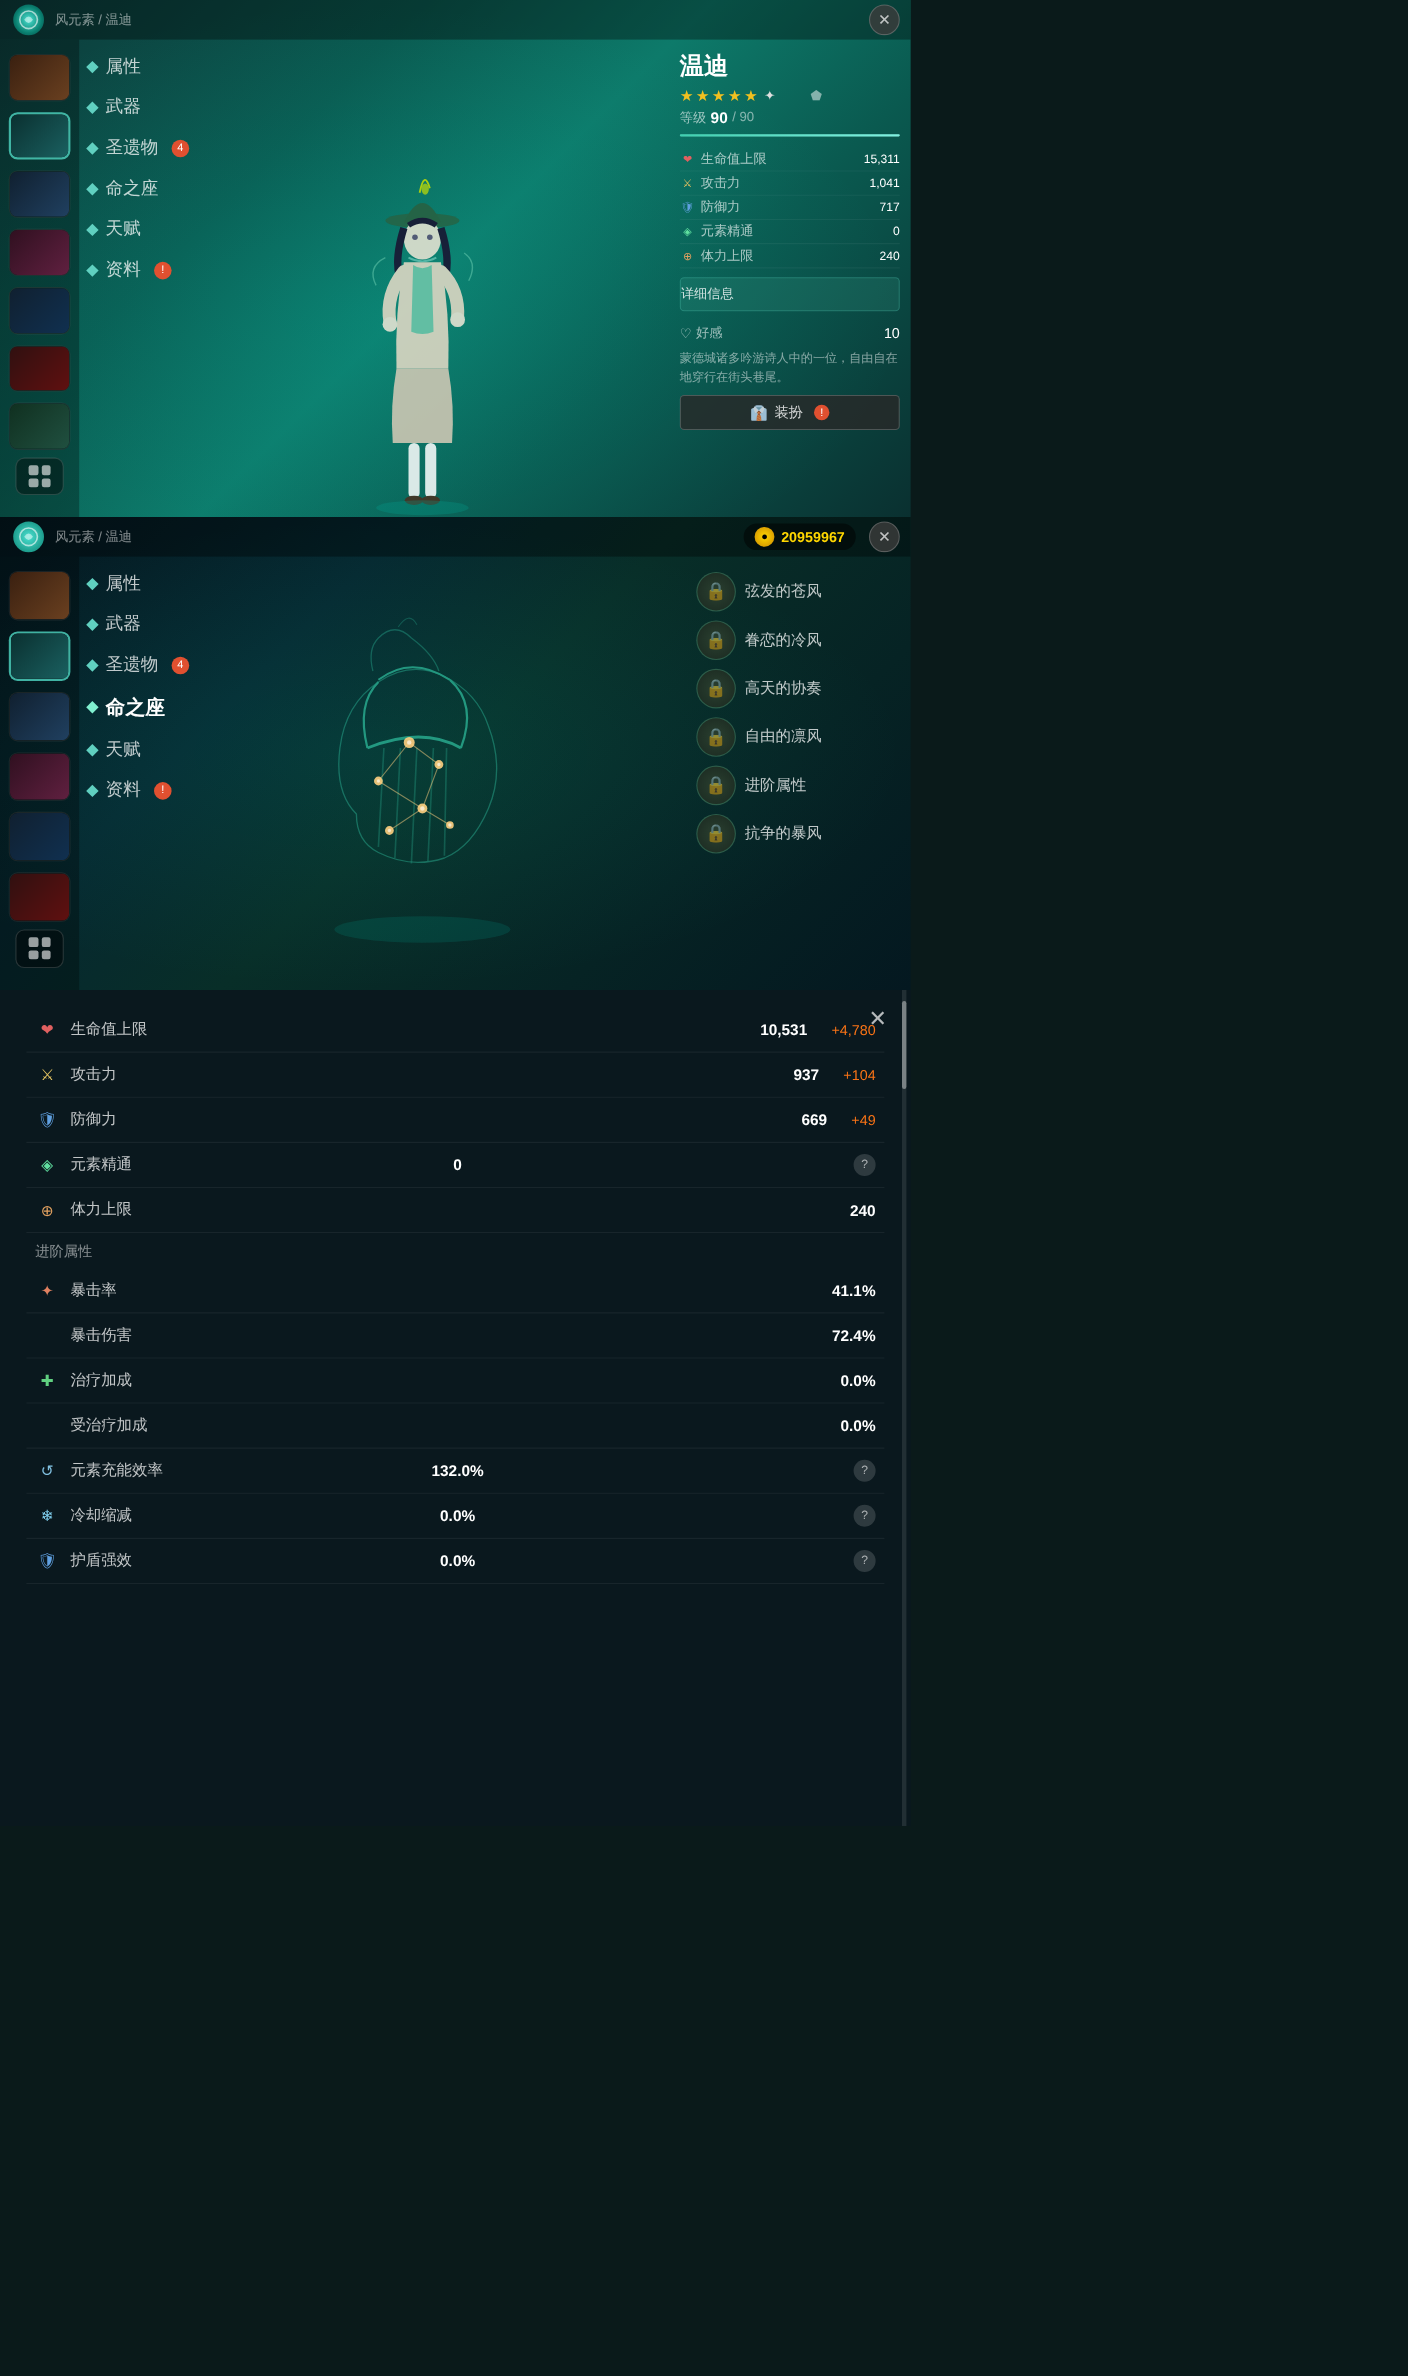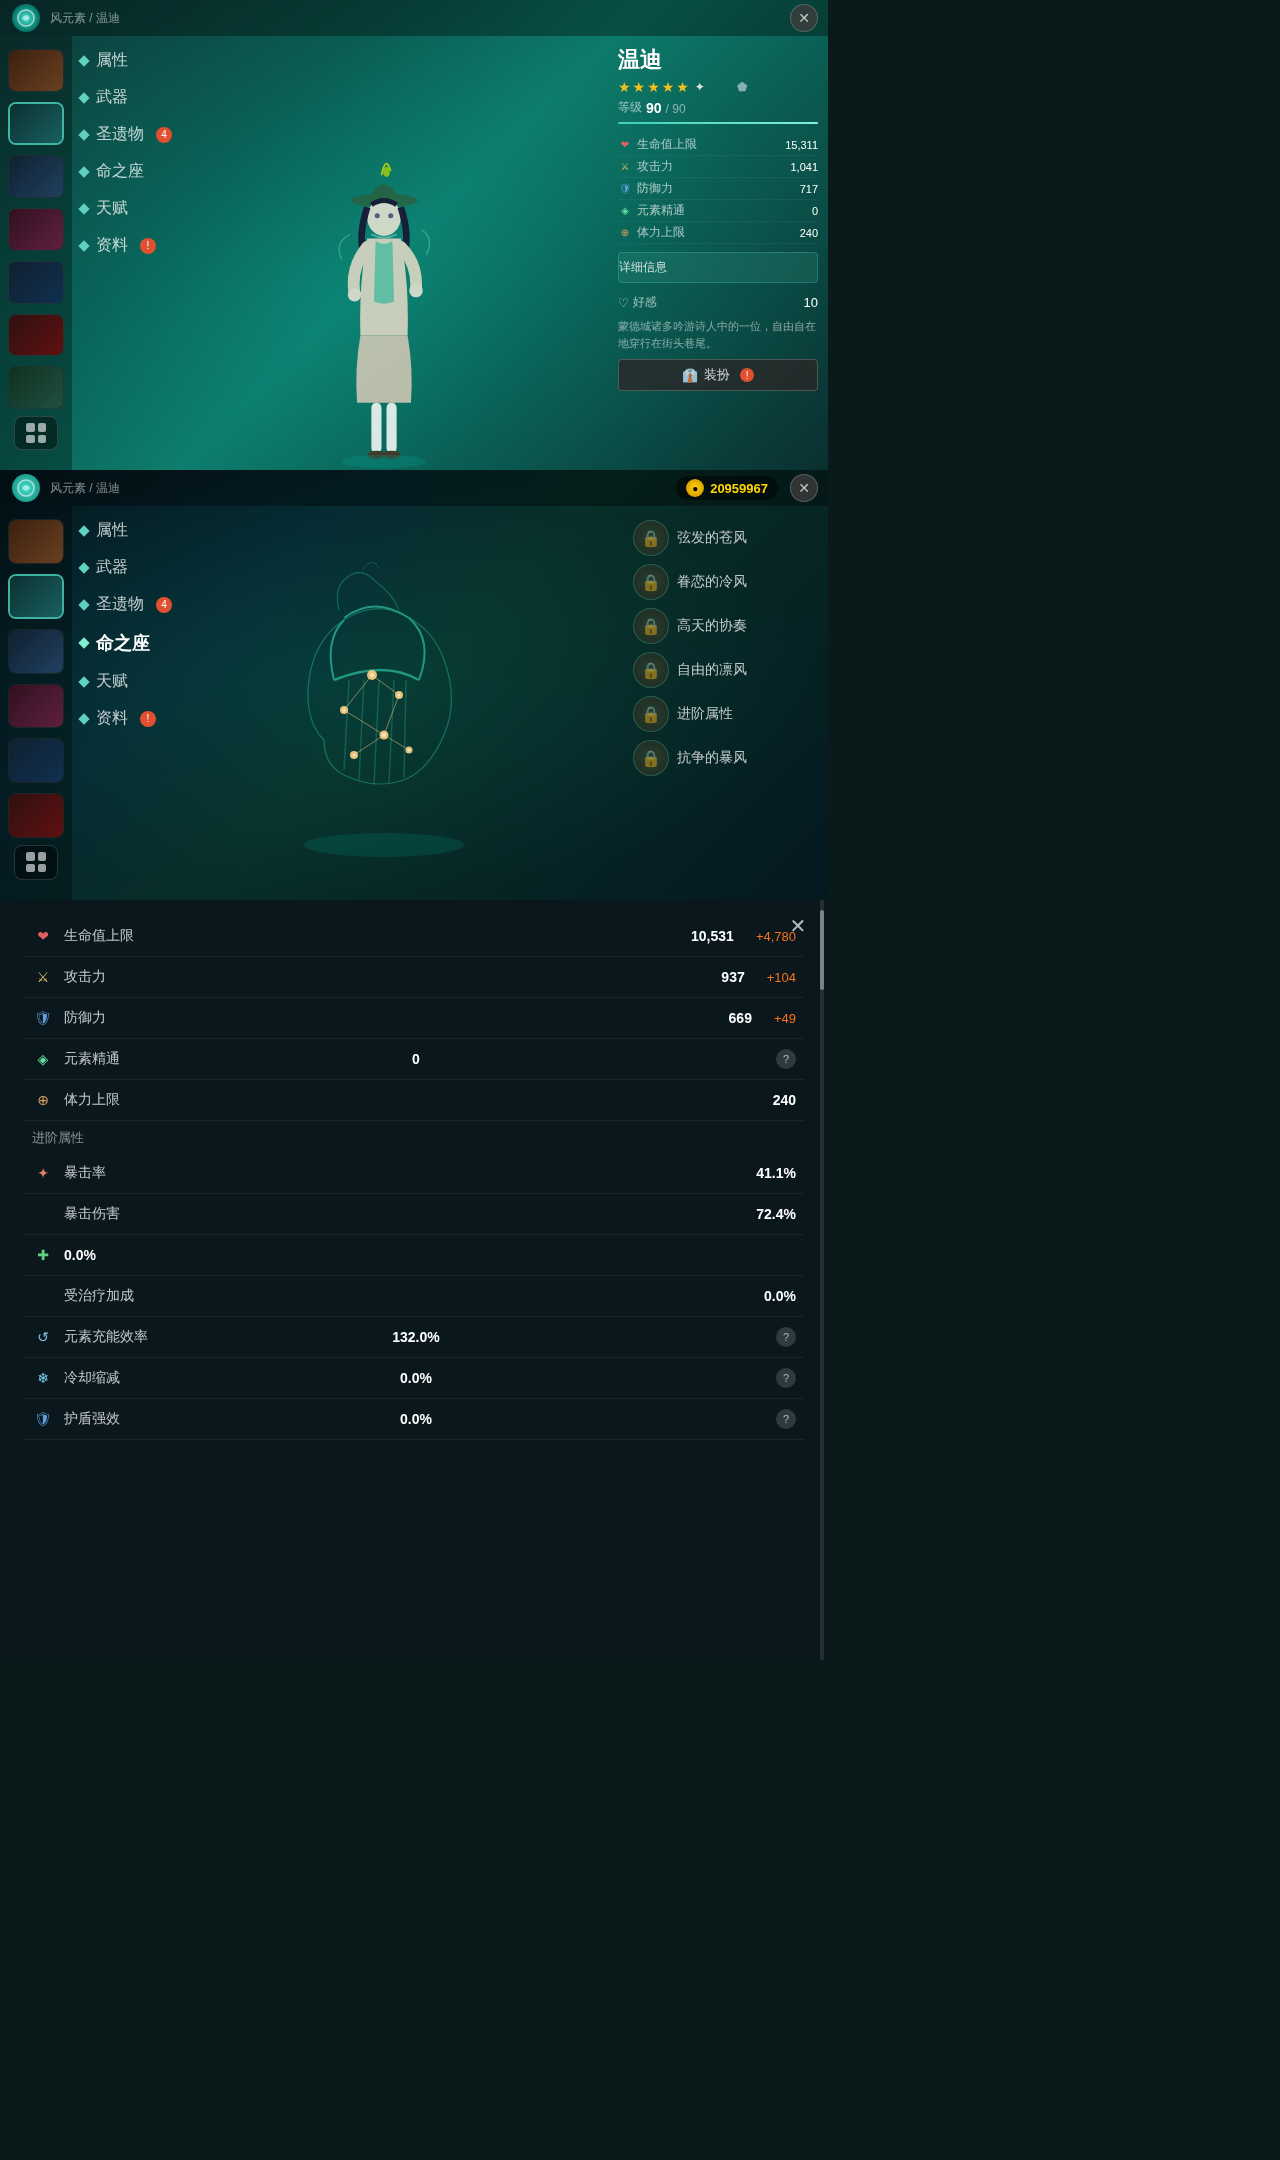--- a/index.html
+++ b/index.html
@@ -188,21 +188,21 @@
       color: #f0c020;
       font-size: 14px;
     }
     .star-special {
       color: #e0e0e0;
       font-size: 12px;
       margin-left: 4px;
     }
     .level-row {
       display: flex;
-      align-items: flex-end;
+      align-items: flex-start;
       gap: 4px;
       margin-bottom: 6px;
     }
     .level-label { color: rgba(255,255,255,0.6); font-size: 12px; }
     .level-val { color: #ffffff; font-size: 14px; font-weight: bold; }
     .level-max { color: rgba(255,255,255,0.5); font-size: 12px; }
     .level-bar {
       height: 2px;
       background: rgba(255,255,255,0.15);
       border-radius: 1px;
@@ -900,20 +900,21 @@
     </div>
 
     <div class="stats-row">
       <div class="stats-row-icon"></div>
       <div class="stats-row-label">暴击伤害</div>
       <div class="stats-row-val">72.4%</div>
     </div>
 
     <div class="stats-row">
       <div class="stats-row-icon" style="color:#60d080;">✚</div>
+      <div class="stats-row-label">治疗加成</div>
       <div class="stats-row-val">0.0%</div>
     </div>
 
     <div class="stats-row">
       <div class="stats-row-icon"></div>
       <div class="stats-row-label">受治疗加成</div>
       <div class="stats-row-val">0.0%</div>
     </div>
 
     <div class="stats-row">

